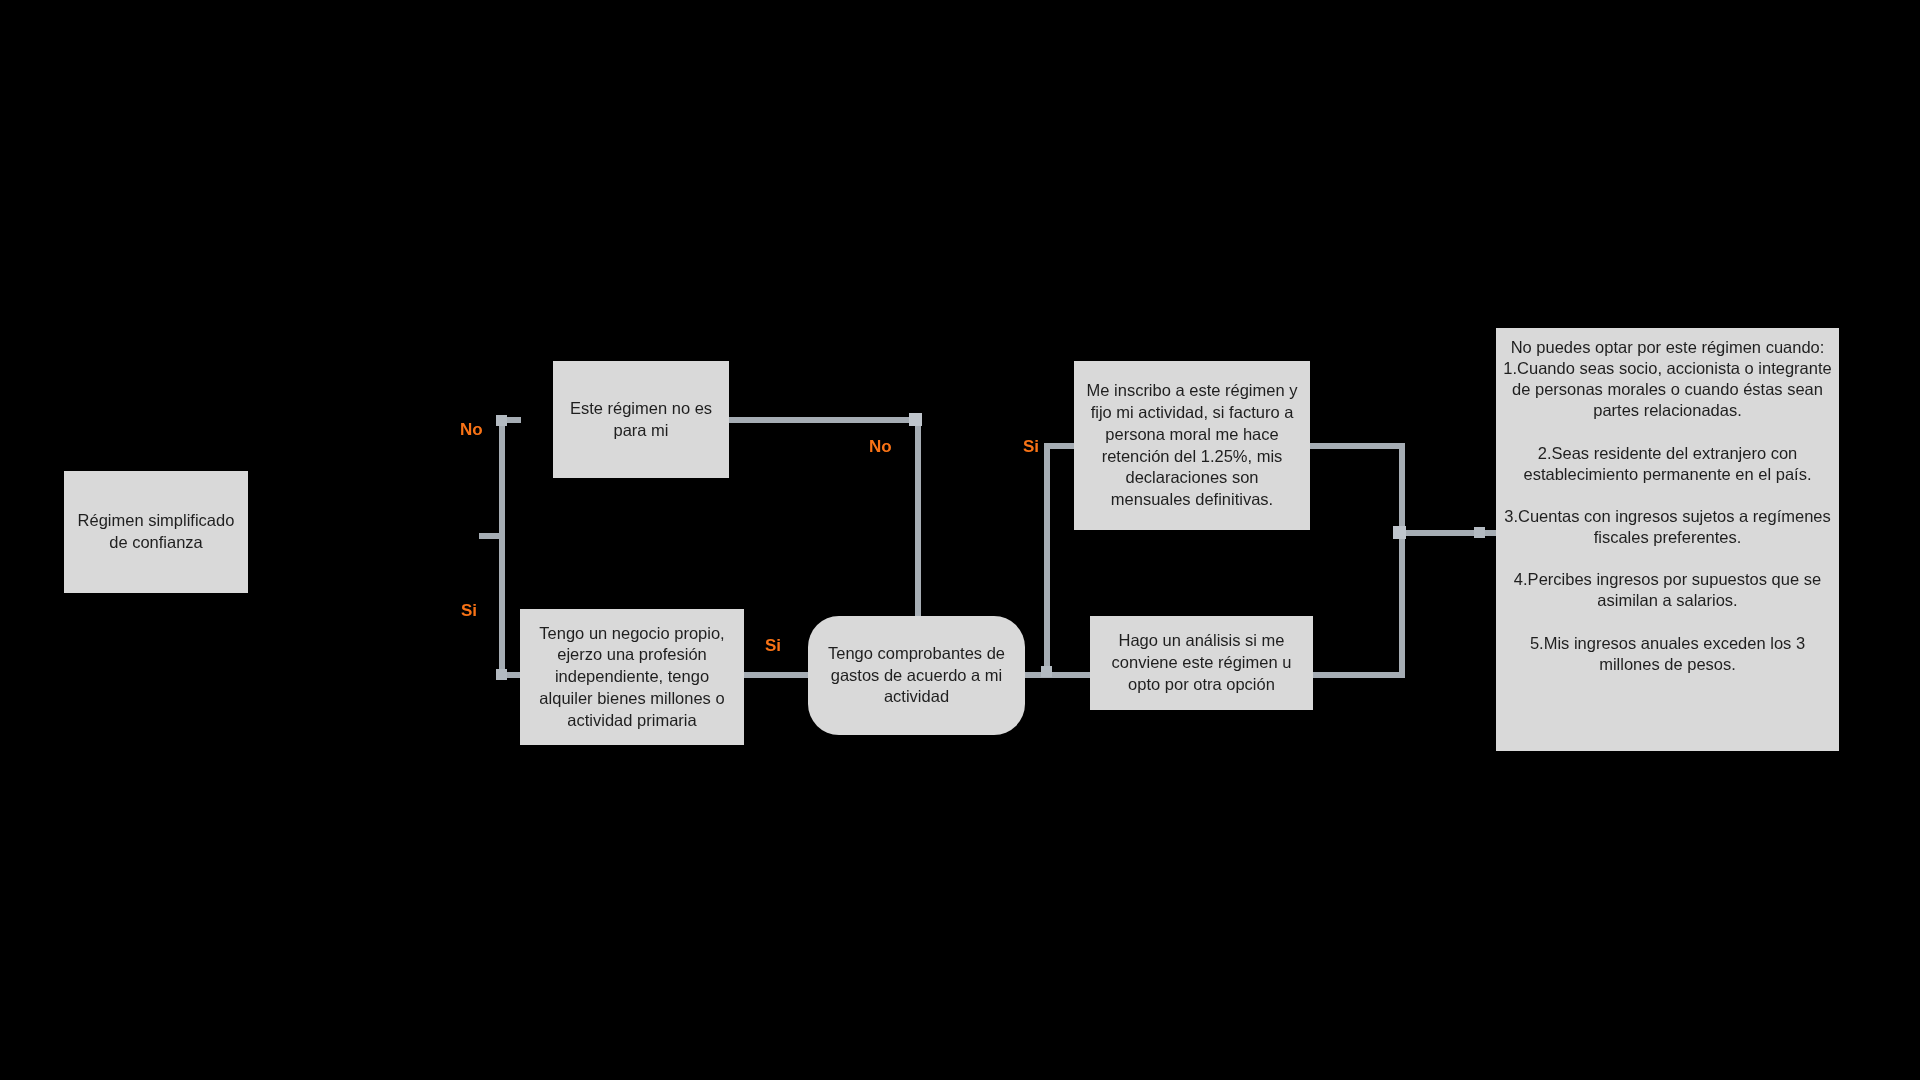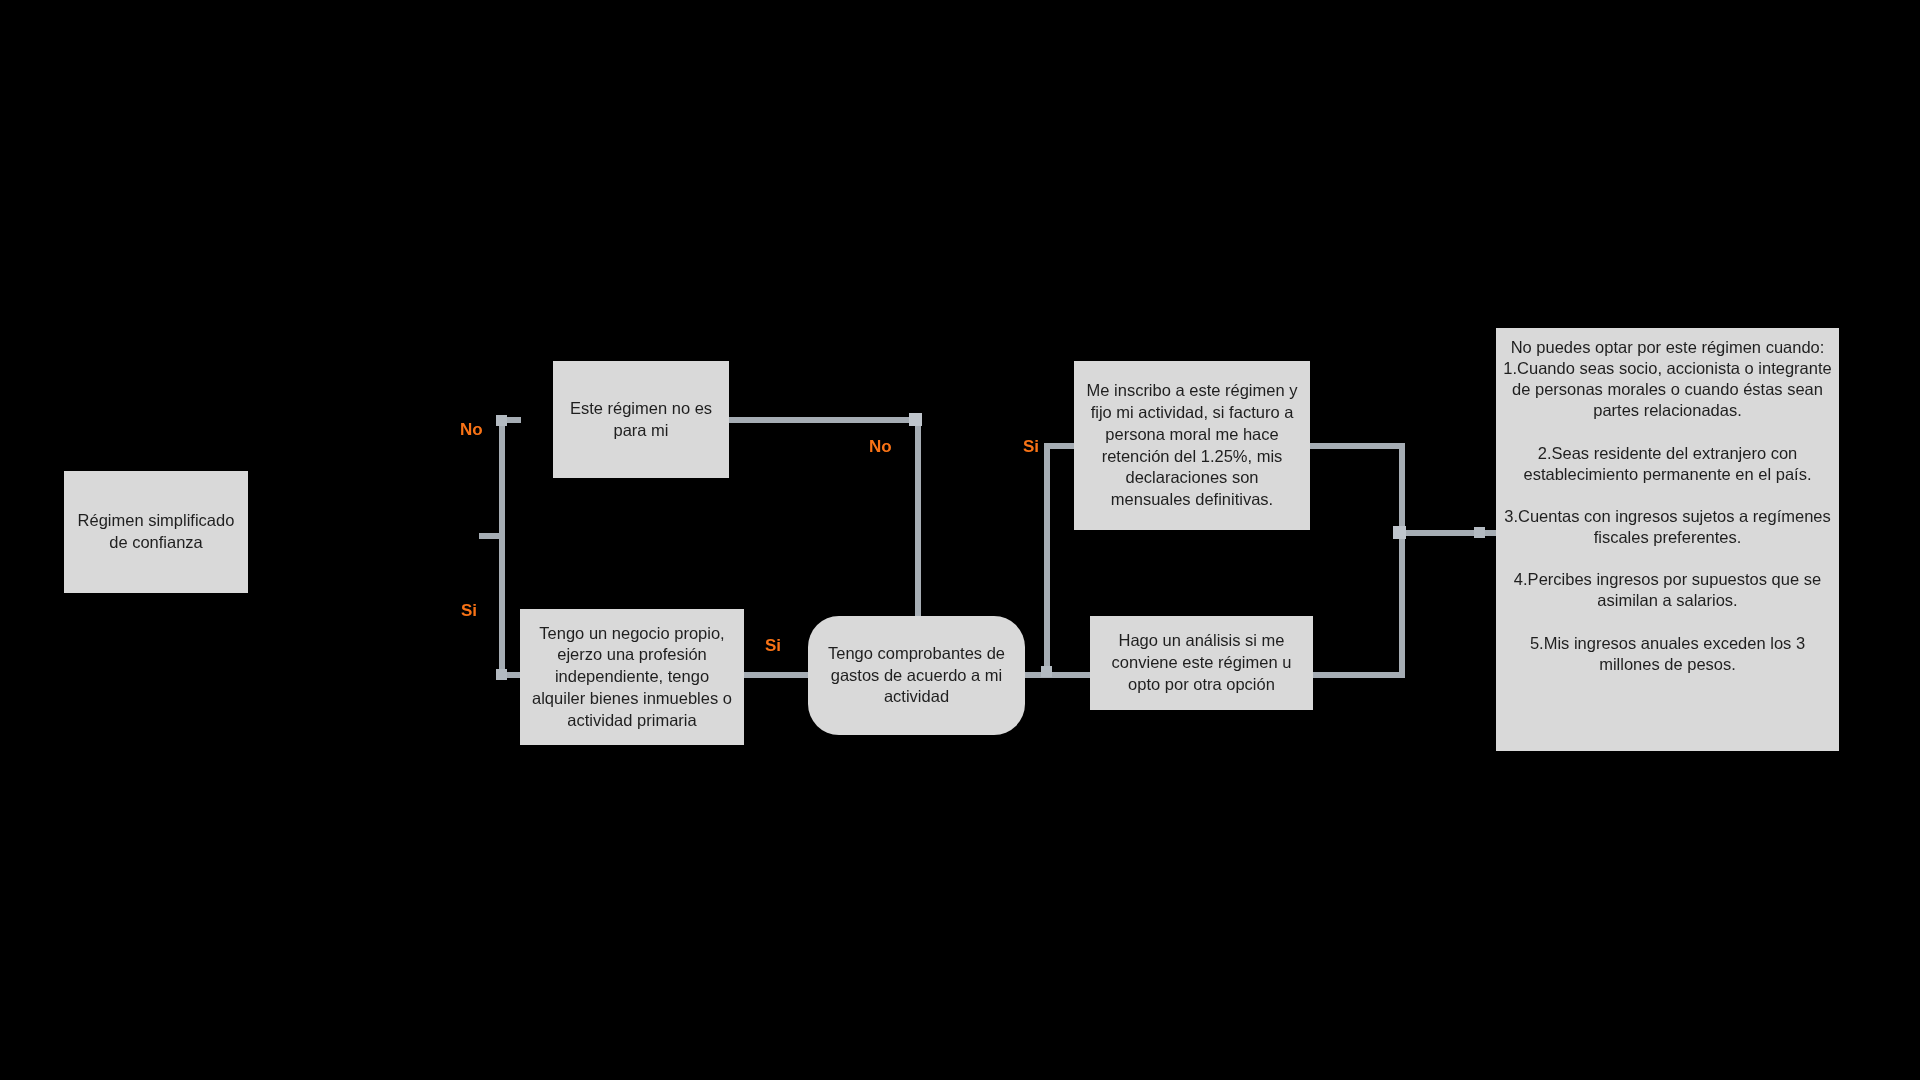--- a/index.html
+++ b/index.html
@@ -79,21 +79,21 @@
   <div class="node" style="left:64px;top:471px;width:184px;height:122px;">
     <span>Régimen simplificado de confianza</span>
   </div>
 
 
   <div class="node" style="left:520px;top:361px;width:176px;height:117px;margin-left:33px;">
     <span>Este régimen no es para mi</span>
   </div>
 
   <div class="node" style="left:520px;top:609px;width:224px;height:136px;">
-    <span>Tengo un negocio propio, ejerzo una profesión independiente, tengo alquiler bienes inmuebles o actividad primaria</span>
+    <span>Tengo un negocio propio, ejerzo una profesión independiente, tengo alquiler bienes millones o actividad primaria</span>
   </div>
 
   <div class="node" style="left:808px;top:616px;width:217px;height:119px;border-radius:31px;">
     <span>Tengo comprobantes de gastos de acuerdo a mi actividad</span>
   </div>
 
   <div class="node" style="left:1074px;top:361px;width:236px;height:169px;">
     <span>Me inscribo a este régimen y fijo mi actividad, si facturo a persona moral me hace retención del 1.25%, mis declaraciones son mensuales definitivas.</span>
   </div>
 

